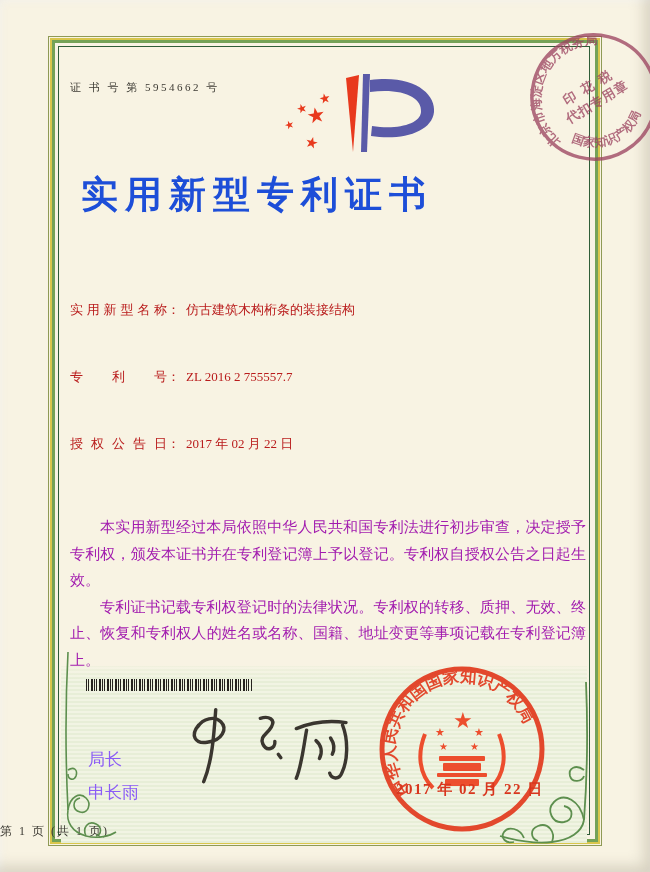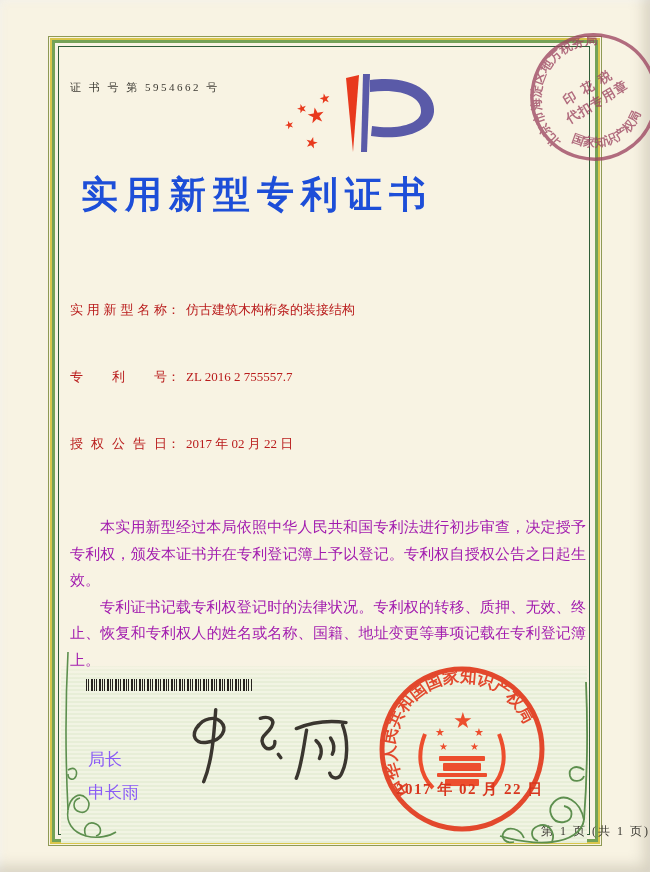--- a/index.html
+++ b/index.html
@@ -37,21 +37,21 @@
   .paras p{margin:0;text-indent:2em;}
   .barcode{position:absolute;left:86px;top:679px;width:166px;height:12px;z-index:2;
     background:repeating-linear-gradient(90deg,#25221e 0 1px,transparent 1px 2px,#25221e 2px 3px,transparent 3px 5px,#25221e 5px 7px,transparent 7px 8px);}
   .signer{position:absolute;left:88px;top:724px;z-index:2;
     font-family:"Liberation Sans","DejaVu Sans",sans-serif;
     font-size:17px;color:#8b5cf6;line-height:33px;margin-top:19px;}
   .signature{position:absolute;left:178px;top:698px;z-index:2;}
   .seal{position:absolute;left:377px;top:664px;z-index:2;}
   .seal-date{position:absolute;left:396px;top:780px;z-index:3;
     color:#d8361e;font-size:15px;font-weight:700;letter-spacing:1.5px;}
-  .footer{position:absolute;left:0;top:823px;width:650px;text-align:right;z-index:2;
+  .footer{position:absolute;left:0;top:823px;width:650px;text-align:left;z-index:2;
     font-size:12px;letter-spacing:2px;color:#3c3a33;}
   .stamp{position:absolute;left:519px;top:22px;z-index:4;transform:rotate(-31deg);opacity:.85;}
   .flourish{position:absolute;z-index:2;}
   .fl-bl{left:62px;top:650px;}
   .fl-br{left:494px;top:680px;}
 </style>
 </head>
 <body>
 
 <div class="page">

